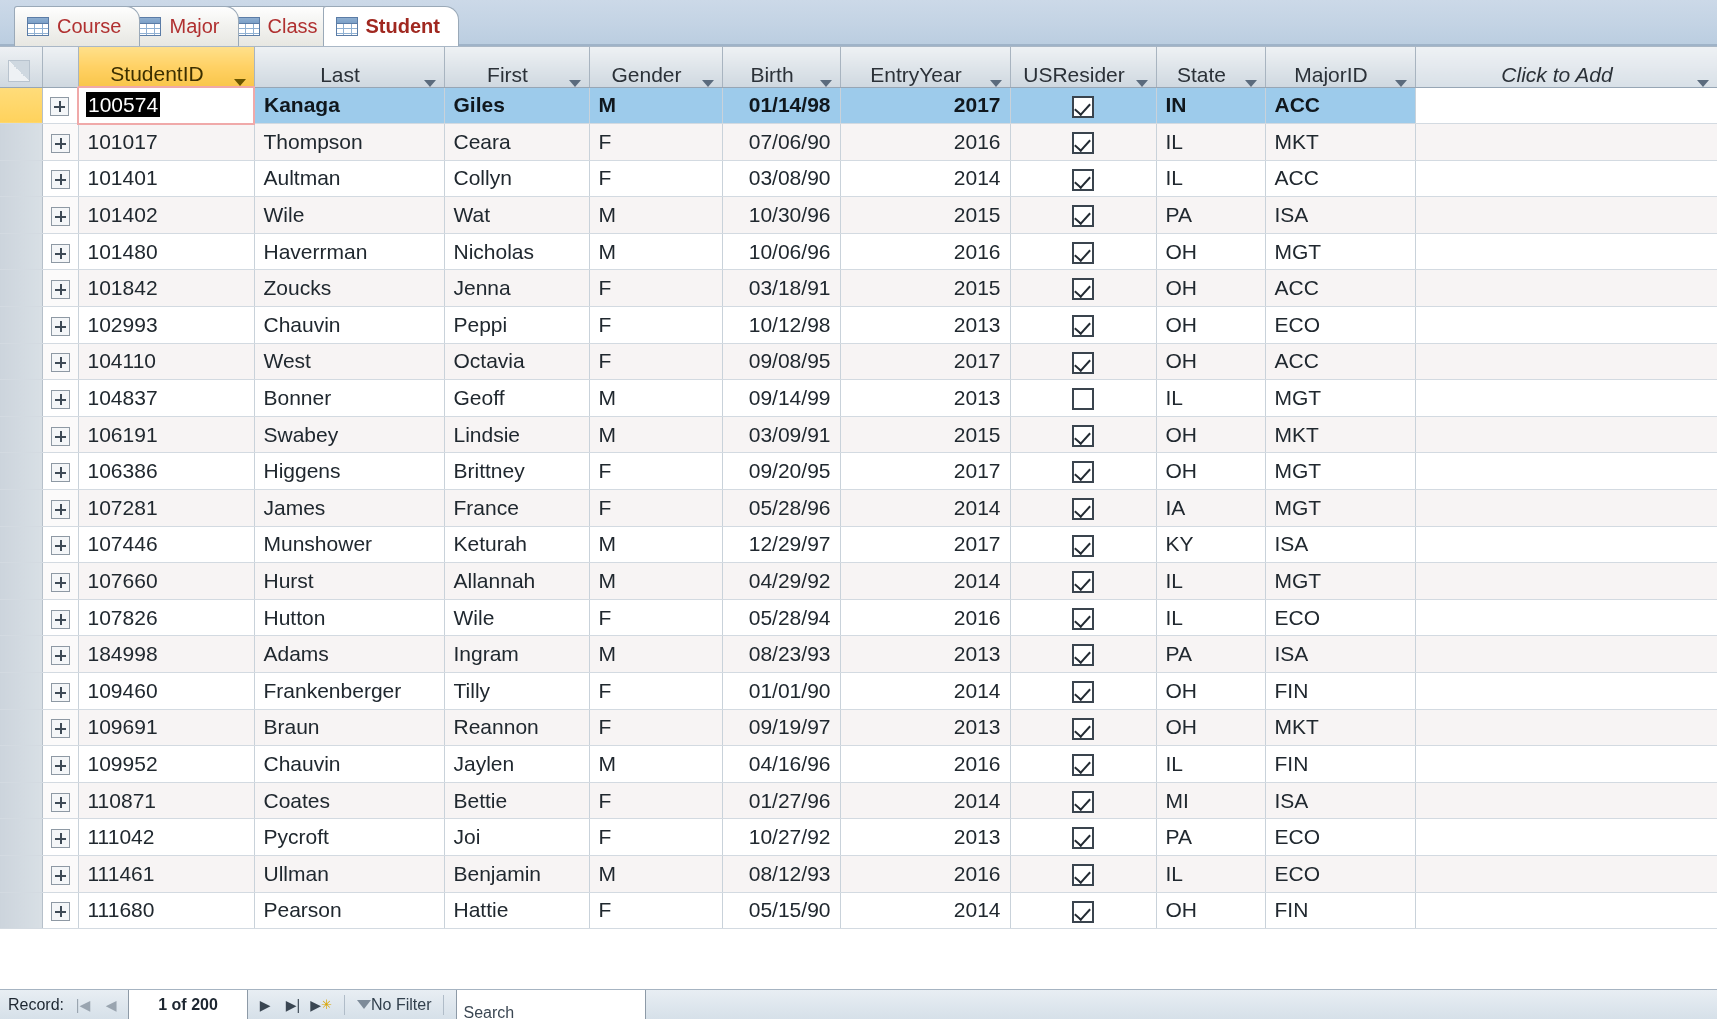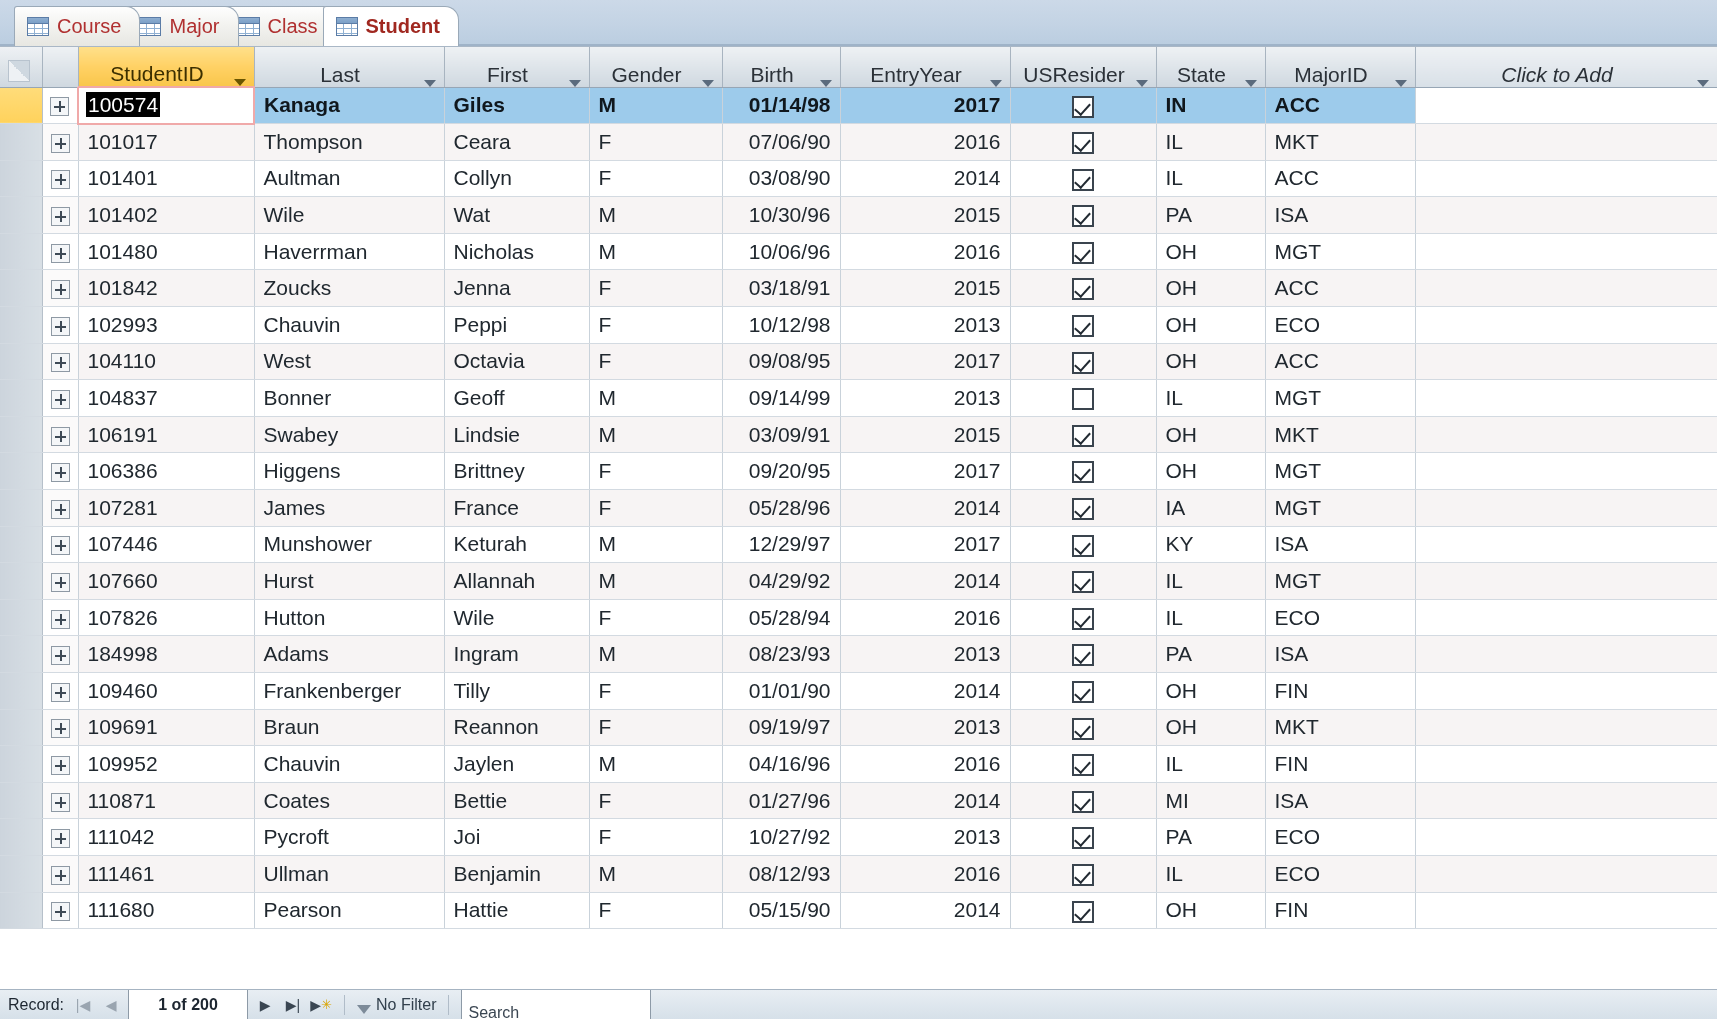--- a/index.html
+++ b/index.html
@@ -253,21 +253,21 @@
     color:#3a4652; font-size: 14px; cursor: pointer;
   }
   .navbtn.dim{ color:#9aa5b0; }
   .recbox{
     border:1px solid #8d9aa7; background:#ffffff;
     height: 38px; min-width: 120px;
     display:flex; align-items:center; justify-content:center;
     font-weight:bold; padding: 5px 8px;
   }
   .sb-sep{ width:1px; height:20px; background:#b0bcc8; margin:0 6px; }
-  .filterbtn{ display:flex; align-items:flex-end; gap:5px; cursor:pointer; color:#32404d; }
+  .filterbtn{ display:flex; align-items:center; cursor:pointer; color:#32404d; }
   .funnel{
     width:0;height:0;
     border-left:7px solid transparent; border-right:7px solid transparent;
     border-top:9px solid #7d8b99;
   }
   .searchbox{
     border:1px solid #8d9aa7; background:#ffffff;
     height:36px; width: 190px;
     display:flex; align-items:flex-end;
     padding: 0 6px; color:#3a4652;

